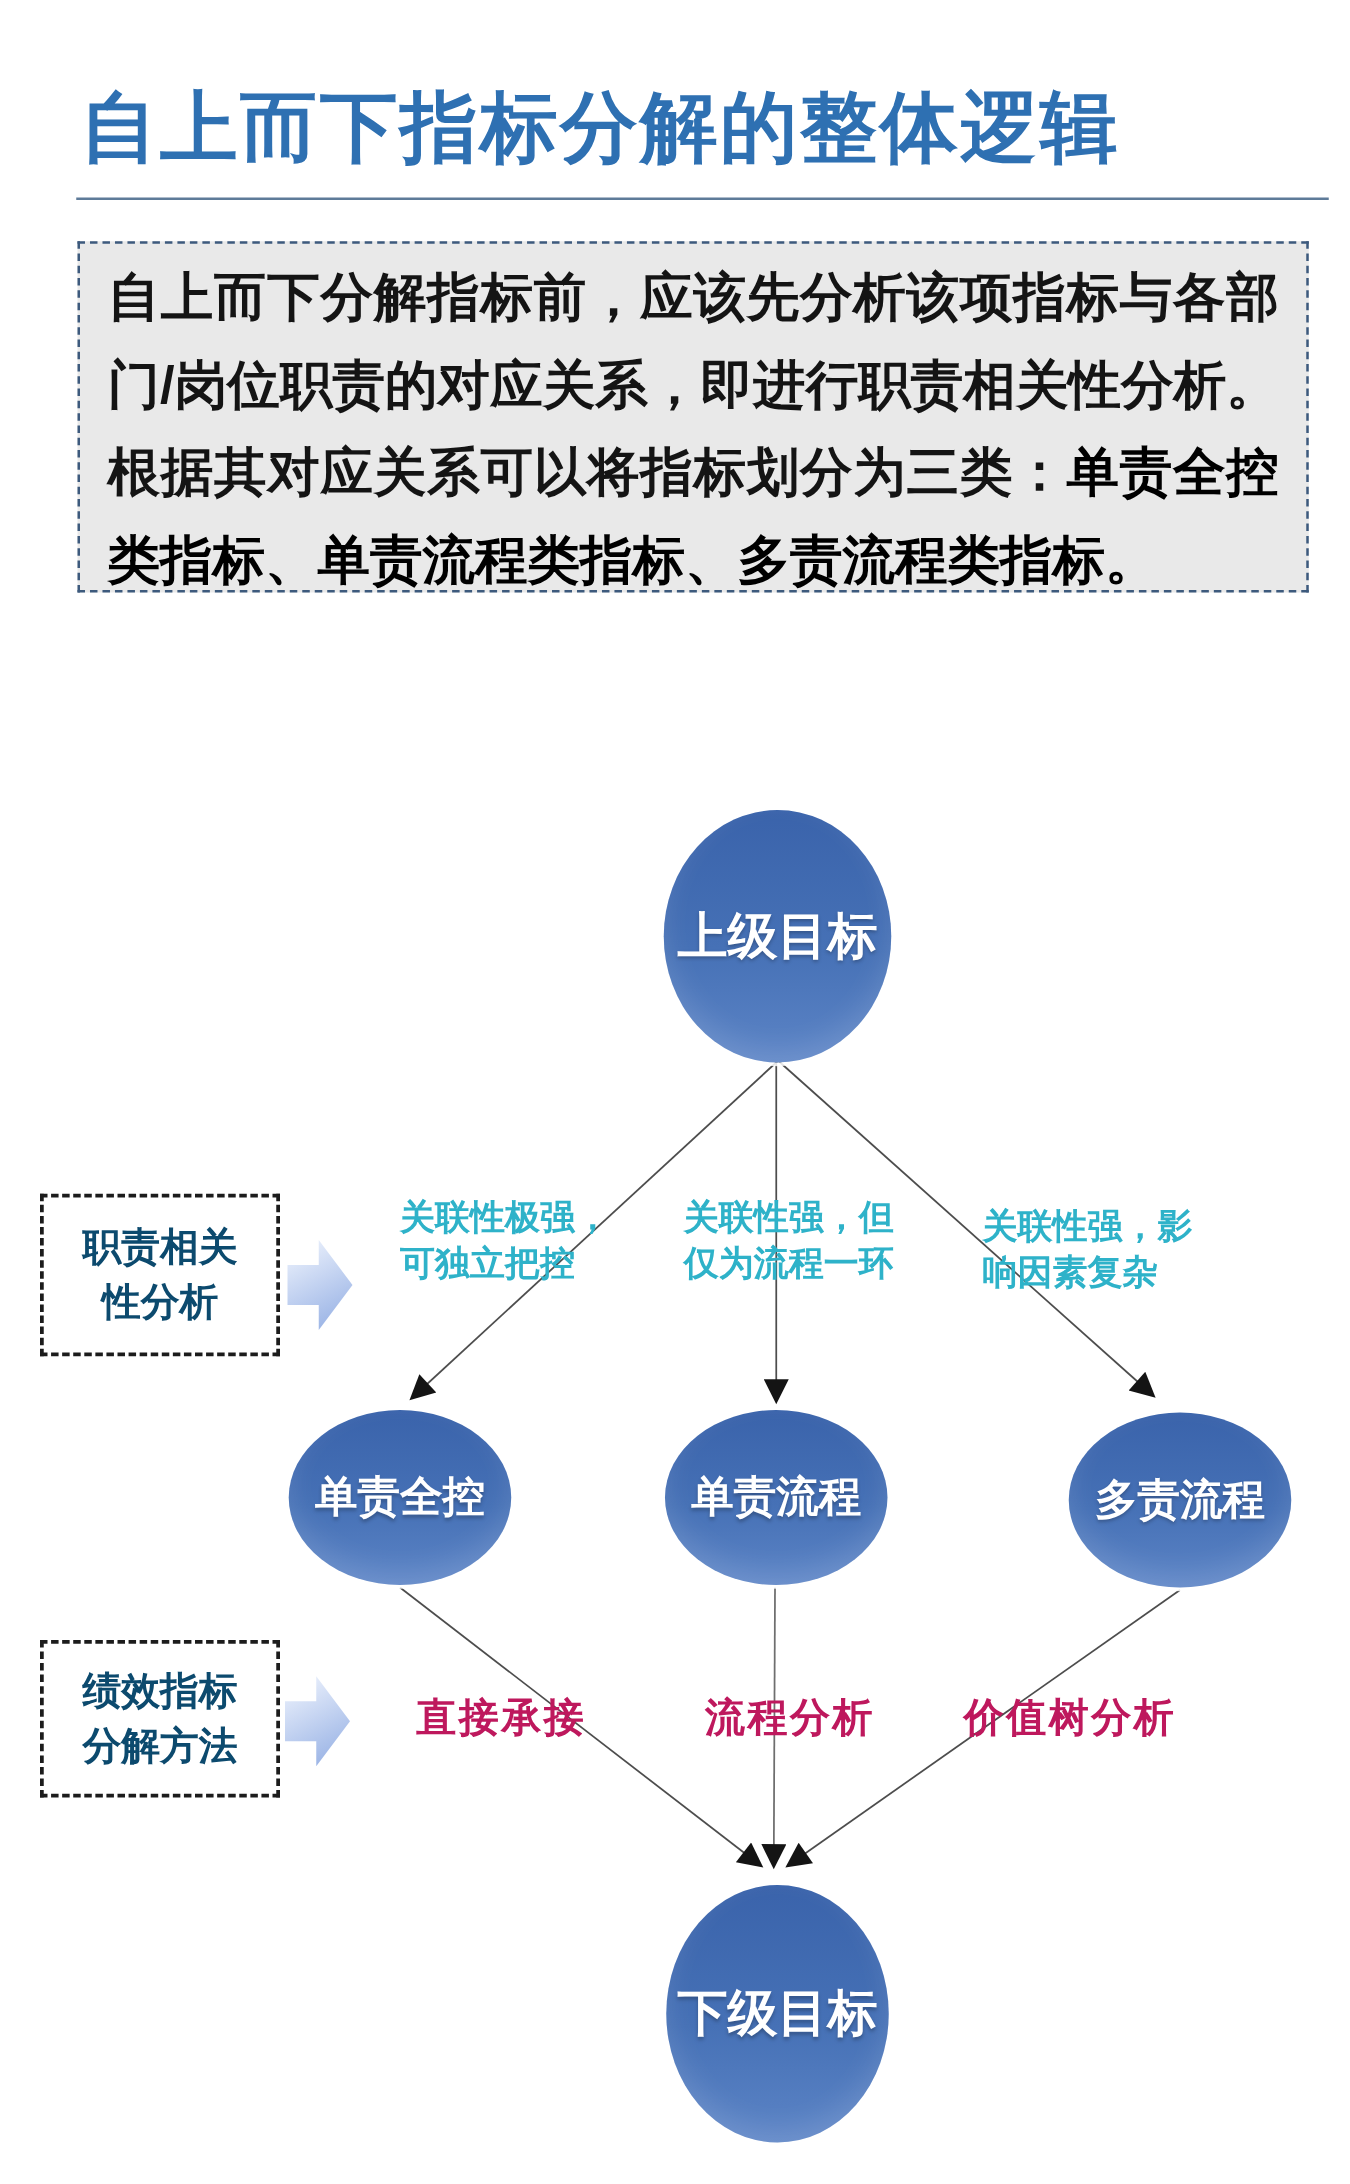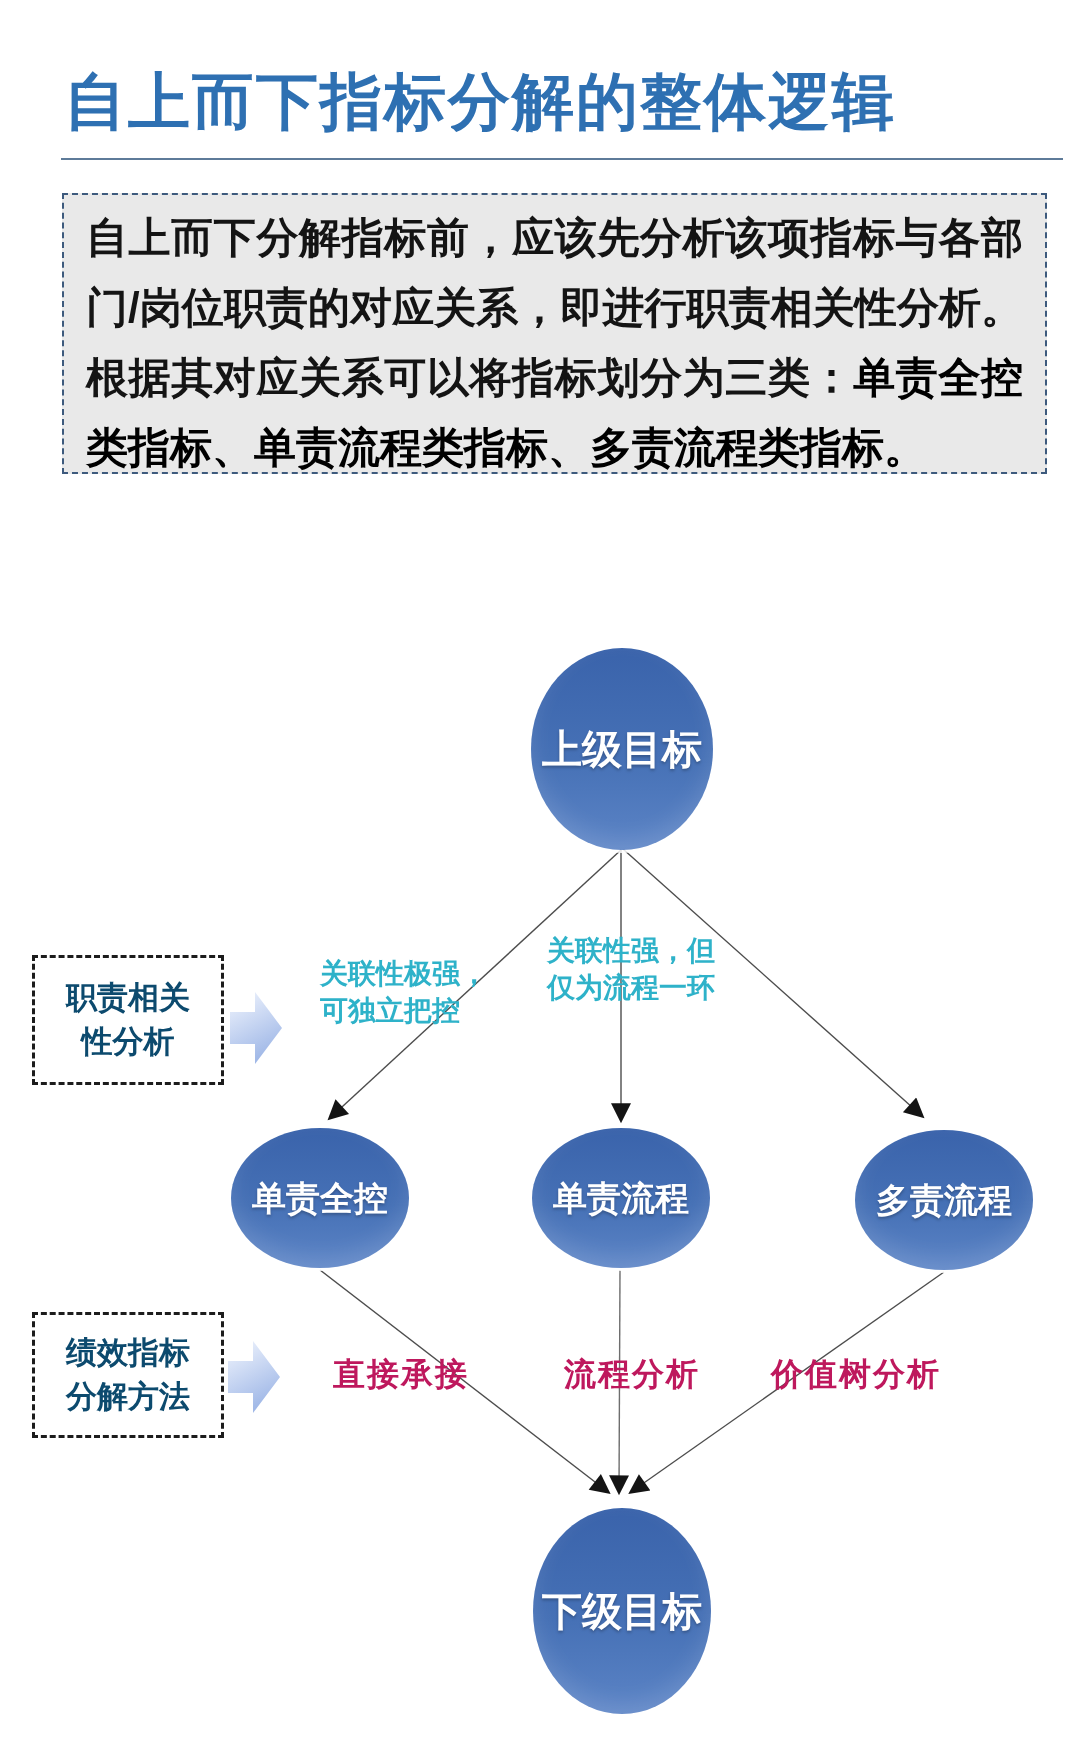--- a/index.html
+++ b/index.html
@@ -92,21 +92,21 @@
   .teal-label{
     position:absolute;
     font-size:28px;
     line-height:37px;
     color:#2eb2c9;
     font-weight:600;
     z-index:2;
     white-space:nowrap;
   }
   .teal-0{left:296px;top:955px;}
-  .teal-1{left:523px;top:932px;}
+  .teal-1{left:523px;top:955px;}
   .teal-2{left:762px;top:962px;}
   .red-label{
     position:absolute;
     font-size:32px;
     font-weight:900;
     color:#be185d;
     z-index:2;
     white-space:nowrap;
     letter-spacing:2px;
   }
@@ -185,18 +185,22 @@
   </div>
 
   <div class="teal-label teal-0">
     <div>关联性极强，</div>
     <div>可独立把控</div>
   </div>
   <div class="teal-label teal-1">
     <div>关联性强，但</div>
     <div>仅为流程一环</div>
   </div>
+  <div class="teal-label teal-2">
+    <div>关联性强，影</div>
+    <div>响因素复杂</div>
+  </div>
 
   <div class="red-label red-0">直接承接</div>
   <div class="red-label red-1">流程分析</div>
   <div class="red-label red-2">价值树分析</div>
 
 </div>
 
 </body></html>

